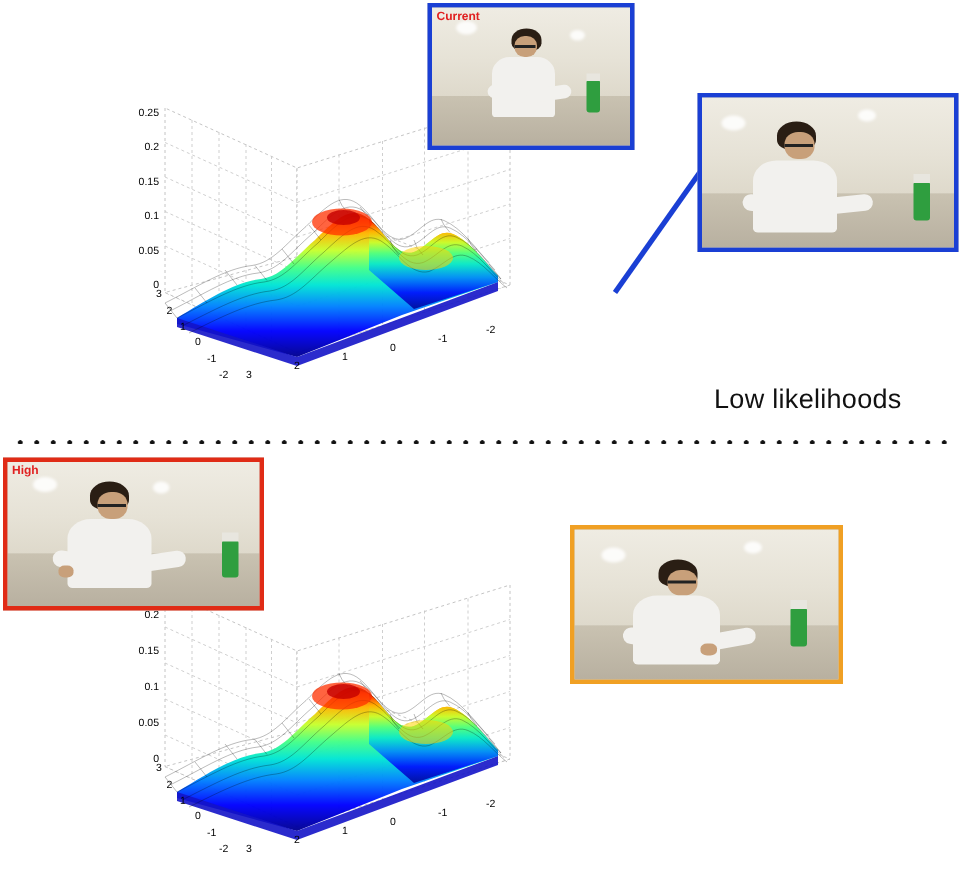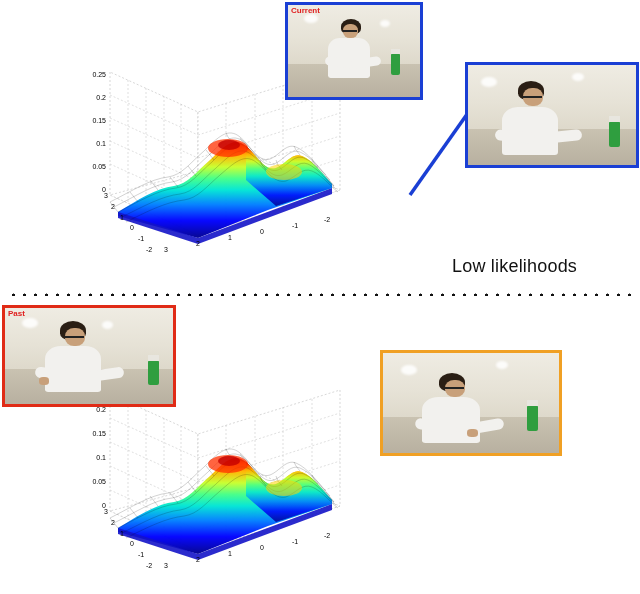--- a/index.html
+++ b/index.html
@@ -203,21 +203,21 @@
       <div class="person-glasses" style="left:33%;top:31%;width:19px;"></div>
       <div class="person-body" style="left:20%;top:42%;width:56px;height:48px;"></div>
       <div class="arm" style="left:16%;top:66%;width:40px;height:11px;transform:rotate(6deg);"></div>
       <div class="arm" style="left:44%;top:66%;width:40px;height:11px;transform:rotate(-6deg);"></div>
       <div class="bottle" style="left:84%;top:56%;width:11px;height:26px;"></div>
       <div class="bottle-cap" style="left:84%;top:51%;width:11px;height:6px;"></div>
     </div>
     <div class="tag"></div>
   </div>
 
-  <div class="caption" id="caption-top" style="left:452px;top:256px;">Low likelihoods</div>
+  <div class="caption" id="caption-top" style="left:476px;top:256px;">Low likelihoods</div>
 </div>
 
 <div id="divider"></div>
 
 <div class="panel" id="panel-bottom">
 
   <div class="plot" id="plot-bottom" style="left:78px;top:88px;">
     <svg width="300" height="200" viewBox="0 0 300 200">
       <defs>
         <linearGradient id="jetB" x1="0" y1="1" x2="0" y2="0">
@@ -332,21 +332,21 @@
       <div class="person-hair" style="left:33%;top:14%;width:26px;height:19px;"></div>
       <div class="person-face" style="left:36%;top:21%;width:20px;height:18px;"></div>
       <div class="person-glasses" style="left:36%;top:29%;width:19px;"></div>
       <div class="person-body" style="left:24%;top:40%;width:56px;height:46px;"></div>
       <div class="arm" style="left:18%;top:64%;width:40px;height:11px;transform:rotate(8deg);"></div>
       <div class="arm" style="left:48%;top:64%;width:38px;height:11px;transform:rotate(-8deg);"></div>
       <div class="hand" style="left:20%;top:72%;width:10px;height:8px;"></div>
       <div class="bottle" style="left:85%;top:54%;width:11px;height:25px;"></div>
       <div class="bottle-cap" style="left:85%;top:49%;width:11px;height:6px;"></div>
     </div>
-    <div class="tag red">Past</div>
+    <div class="tag red">High</div>
   </div>
 
   <div class="photo" id="photo-high" style="left:380px;top:50px;width:176px;height:100px;border:3px solid #f0a024;">
     <div class="scene">
       <div class="wall"></div>
       <div class="table"></div>
       <div class="glow" style="left:10%;top:12%;width:16px;height:10px;"></div>
       <div class="glow" style="left:64%;top:8%;width:12px;height:8px;"></div>
       <div class="person-hair" style="left:32%;top:20%;width:26px;height:18px;"></div>
       <div class="person-face" style="left:35%;top:27%;width:20px;height:17px;"></div>

